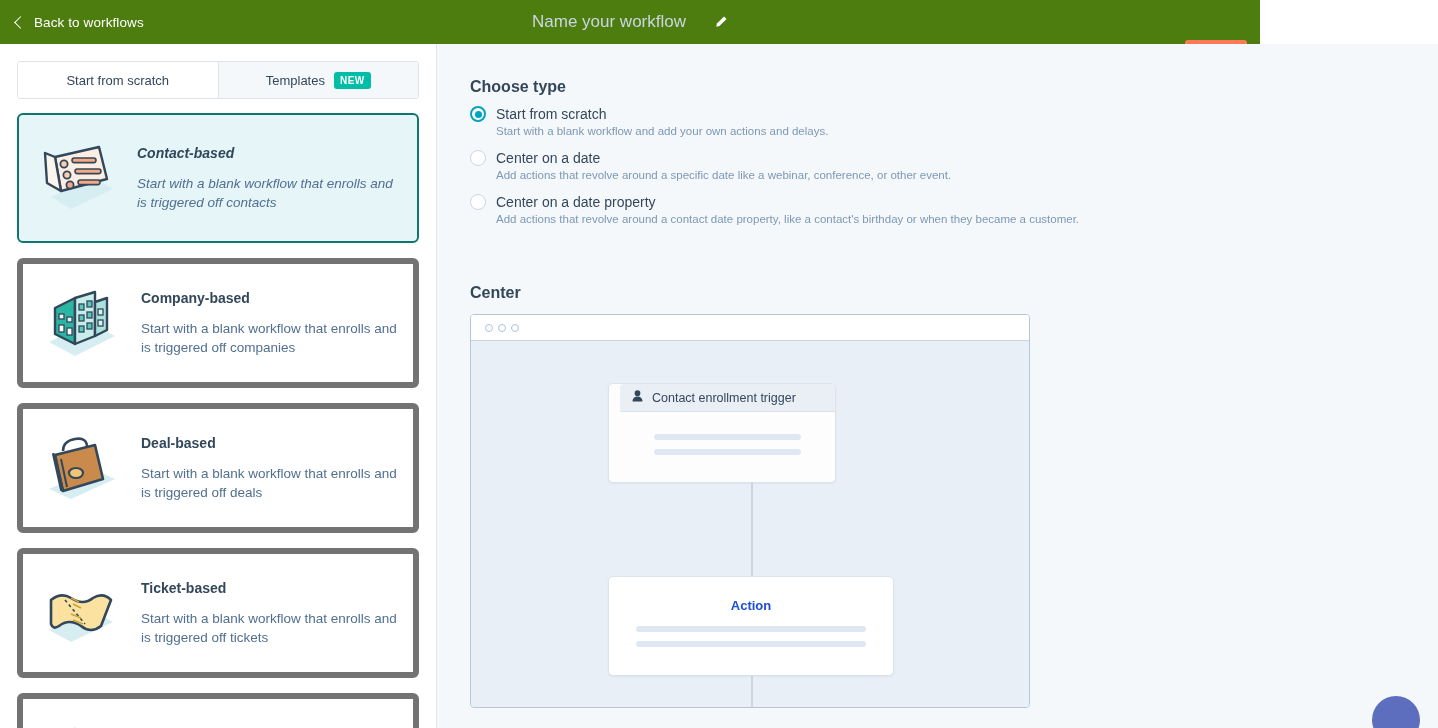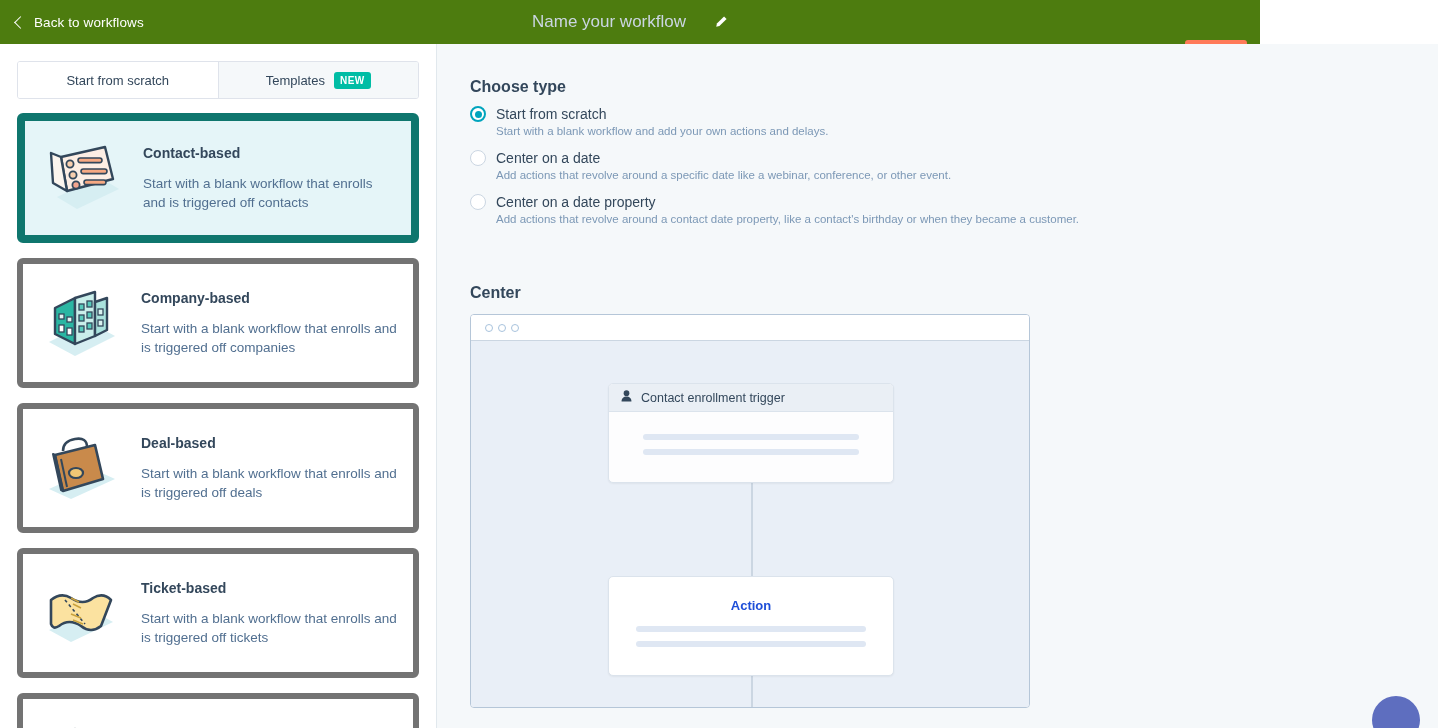--- a/index.html
+++ b/index.html
@@ -153,22 +153,23 @@
     gap: 4px;
     border: 6px solid #737373;
     border-radius: 6px;
     background: #ffffff;
     height: 130px;
     margin-bottom: 15px;
     padding: 0 14px 0 12px;
     cursor: pointer;
   }
   .type-card.selected {
-    border: 8px solid #0f766e;
+    border: 2px solid #0f766e;
     background: #e5f5f8;
+    font-style: italic;
   }
   .card-illu {
     width: 96px;
     min-width: 96px;
     height: 96px;
     display: flex;
     align-items: center;
     justify-content: center;
   }
   .card-text { padding-left: 6px; }
@@ -285,22 +286,23 @@
   .wf-card {
     position: absolute;
     background: #fdfdfe;
     border: 1px solid #dbe3ec;
     border-radius: 5px;
     box-shadow: 0 1px 2px rgba(0,0,0,.05);
   }
   .wf-card.trigger {
     left: 137px;
     top: 42px;
-    width: 286px;
+    width: 228px;
     height: 100px;
+    padding-left: 11px;
   }
   .wf-card-head {
     height: 28px;
     background: #eaeff5;
     border-bottom: 1px solid #dbe3ec;
     border-radius: 4px 4px 0 0;
     display: flex;
     align-items: center;
     gap: 9px;
     padding-left: 12px;

